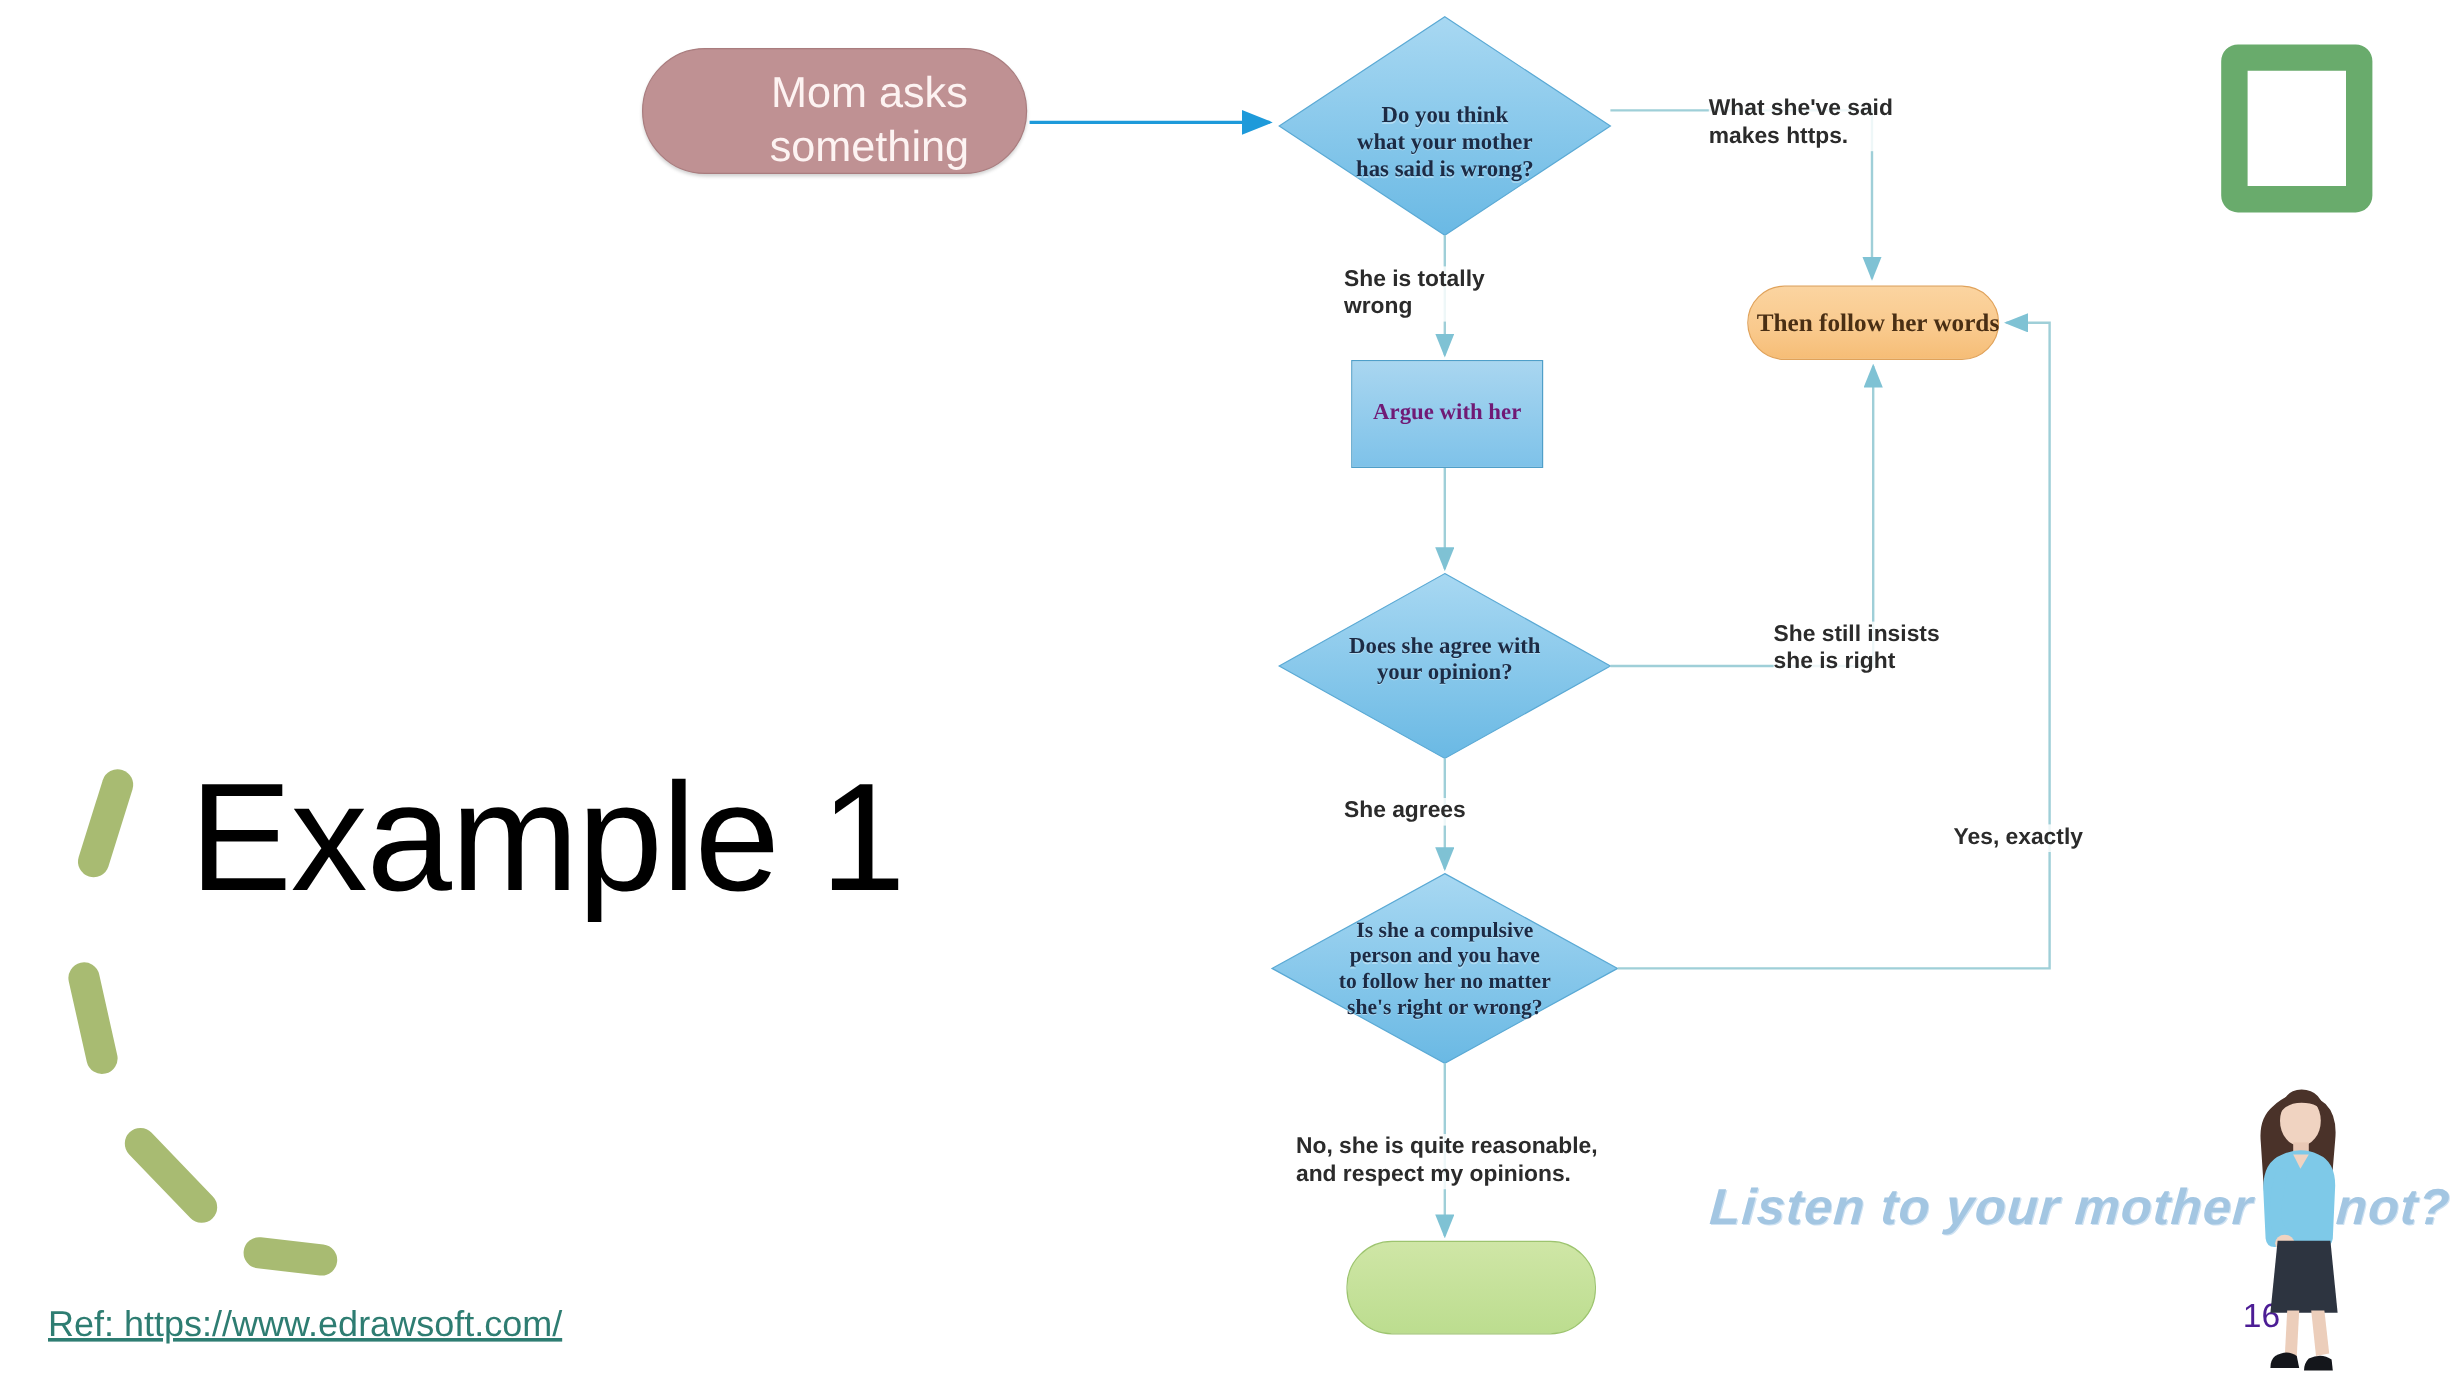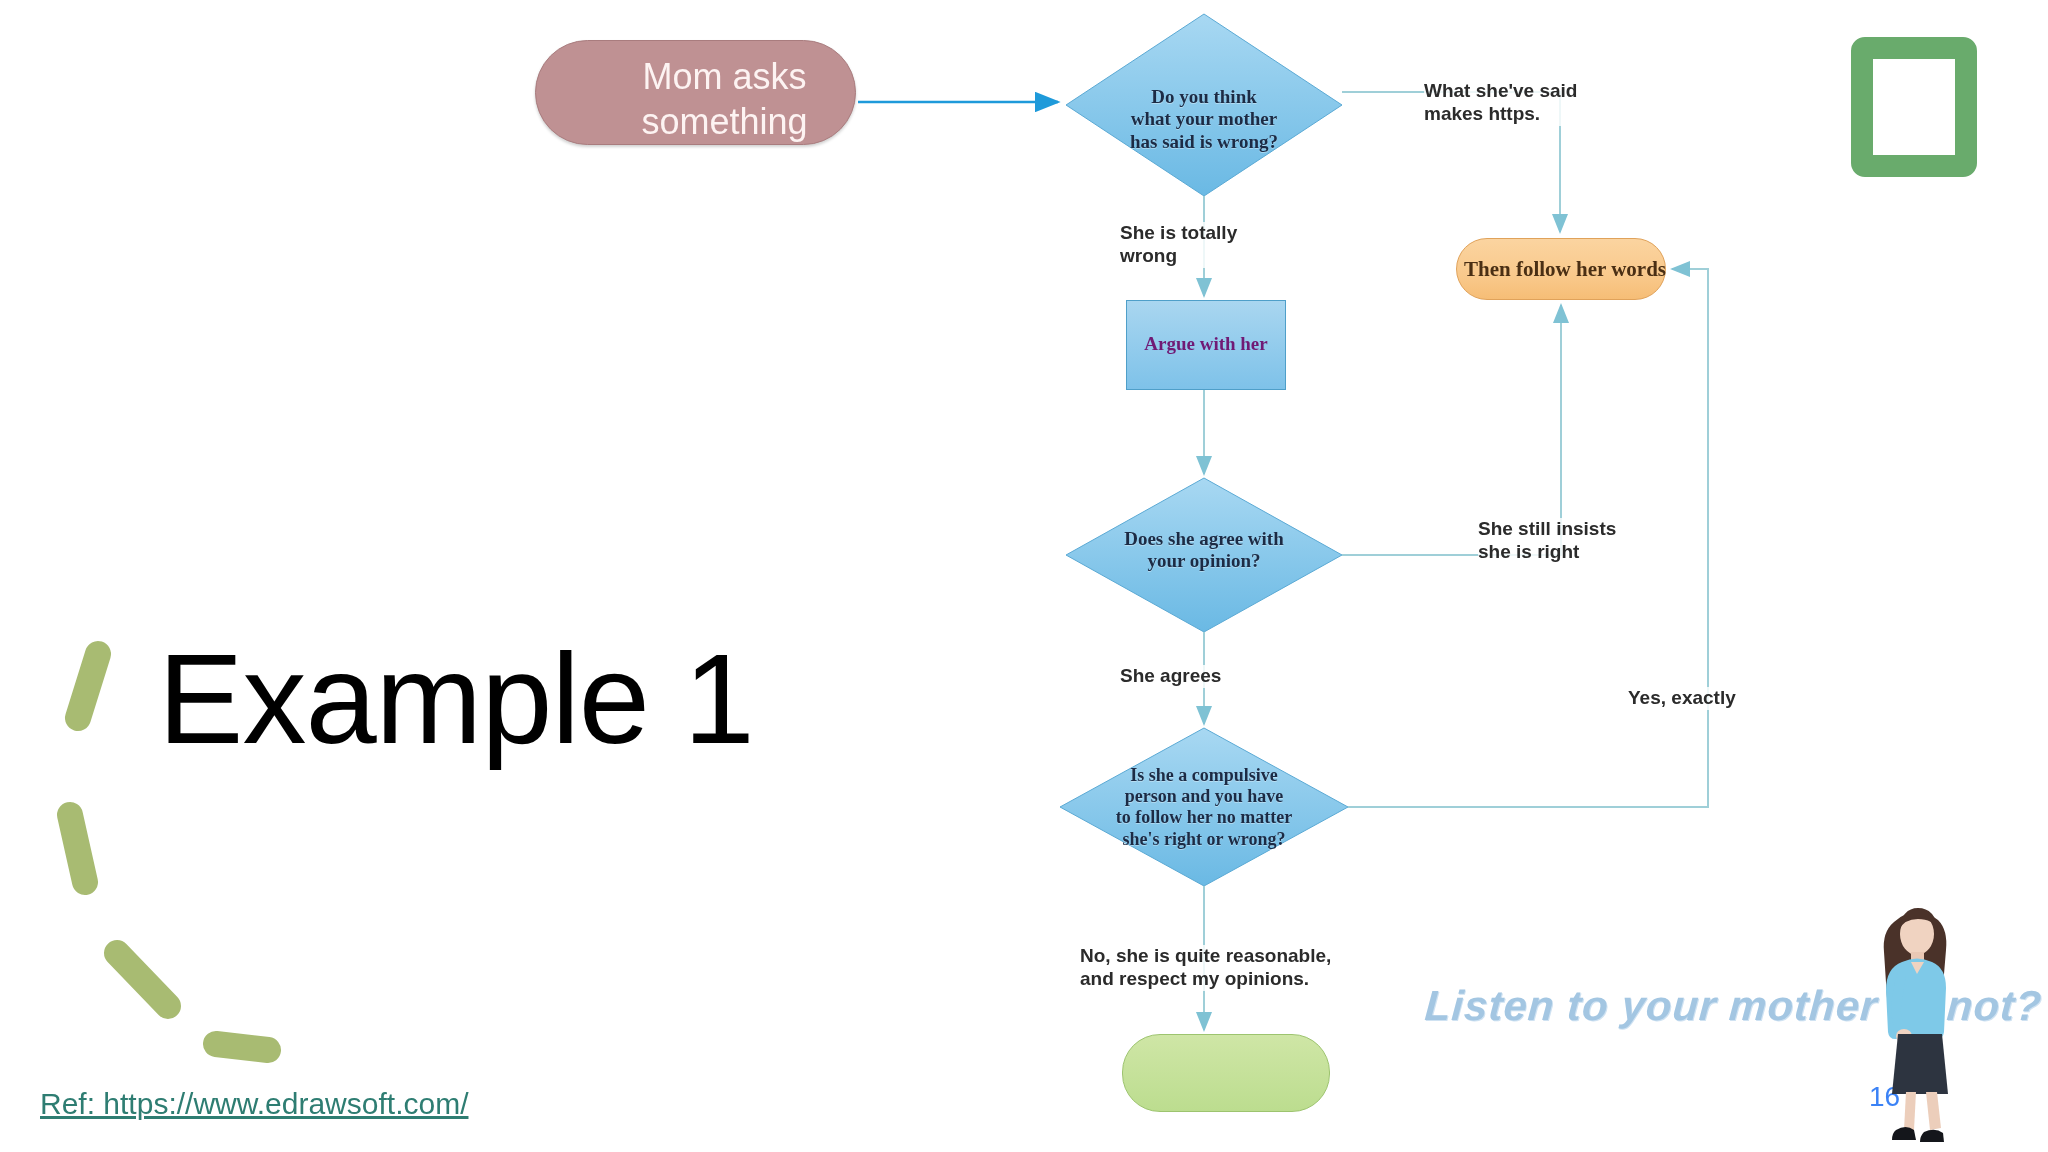--- a/index.html
+++ b/index.html
@@ -44,21 +44,21 @@
     text-decoration:underline;
     font-family:"Liberation Sans", sans-serif;
     white-space:nowrap;
   }
 
   
   .page-num{
     position:absolute;
     left:1869px;top:1081px;
     font-size:28px;
-    color:#3b82f6;
+    color:#4c1d95;
     font-family:"Liberation Sans", sans-serif;
   }
 
   
   .flow{position:absolute;left:0;top:0;width:2048px;height:1152px;}
   .flow svg{position:absolute;left:0;top:0;}
 
   
   .node-label{
     position:absolute;

